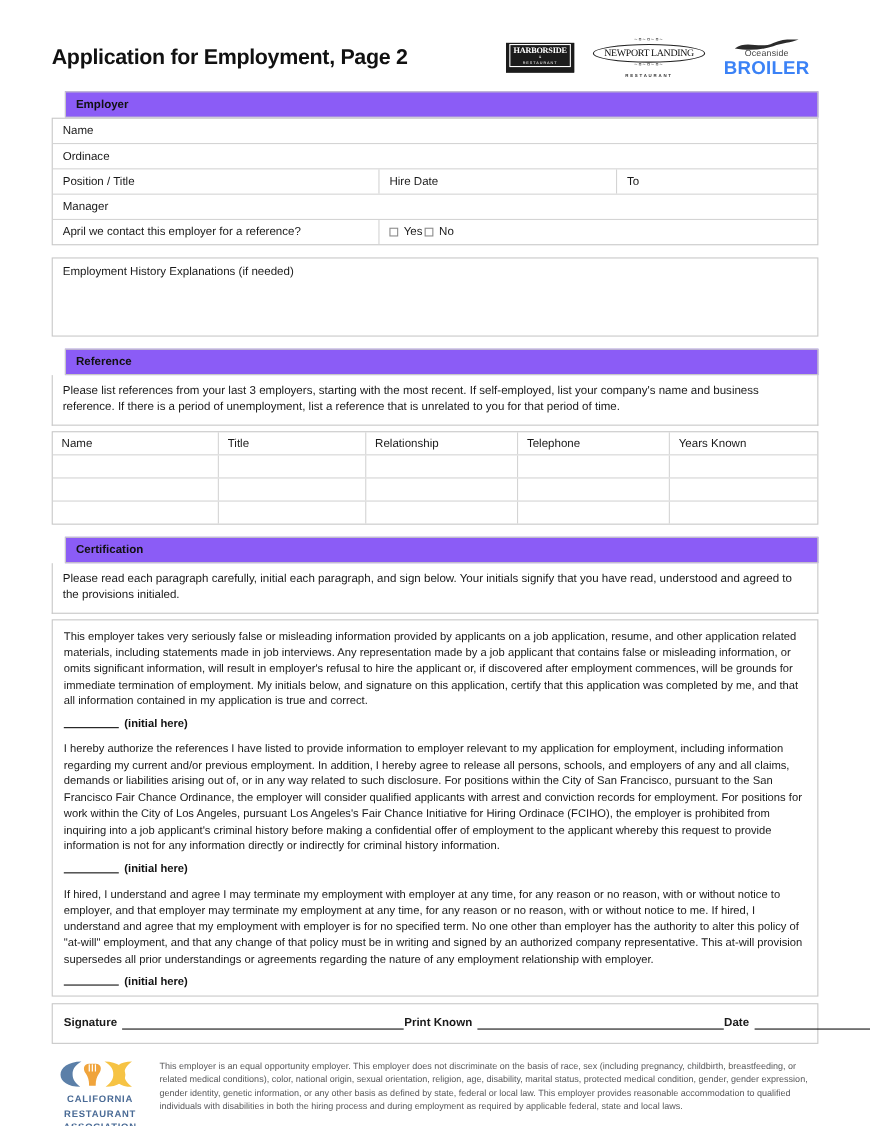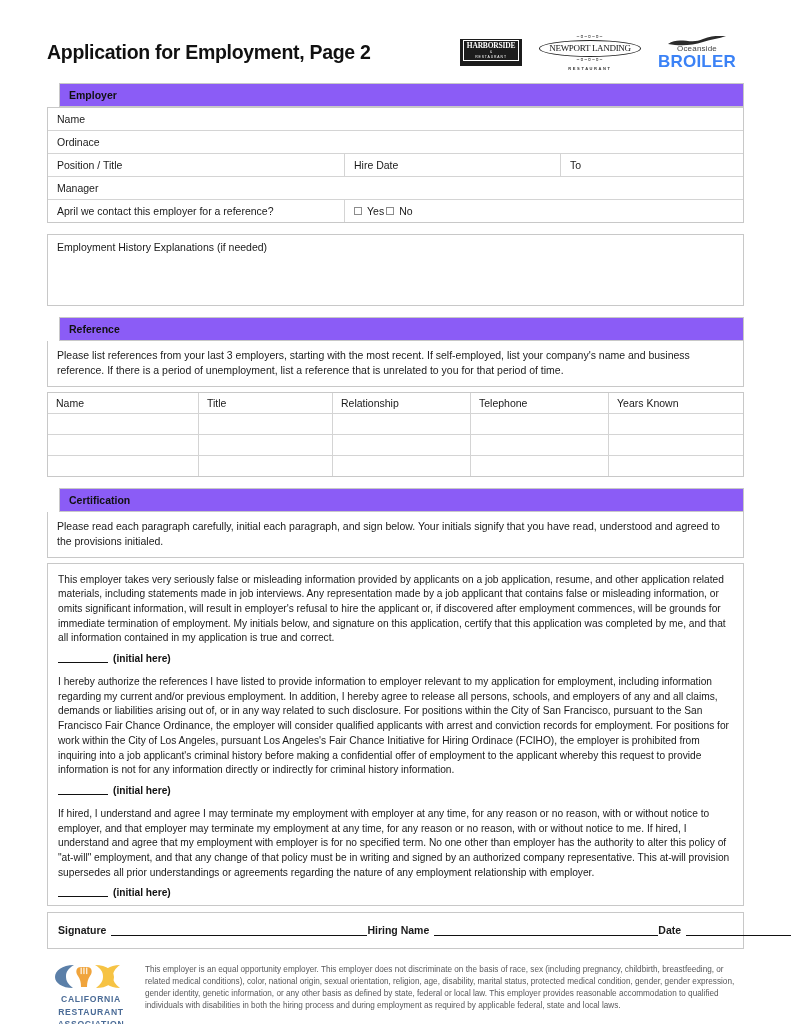--- a/index.html
+++ b/index.html
@@ -460,21 +460,21 @@
     </div>
   </div>
 
   <div class="sig-wrap">
     <div class="sig-field">
       <span class="sig-label">Signature</span>
       <span class="sig-rule sig"></span>
     </div>
     <div class="sig-gap"></div>
     <div class="sig-field">
-      <span class="sig-label">Hiring Name</span>
+      <span class="sig-label">Print Known</span>
       <span class="sig-rule name"></span>
     </div>
     <div class="sig-gap"></div>
     <div class="sig-field">
       <span class="sig-label">Date</span>
       <span class="sig-rule date"></span>
     </div>
   </div>
 
   <div class="footer">

